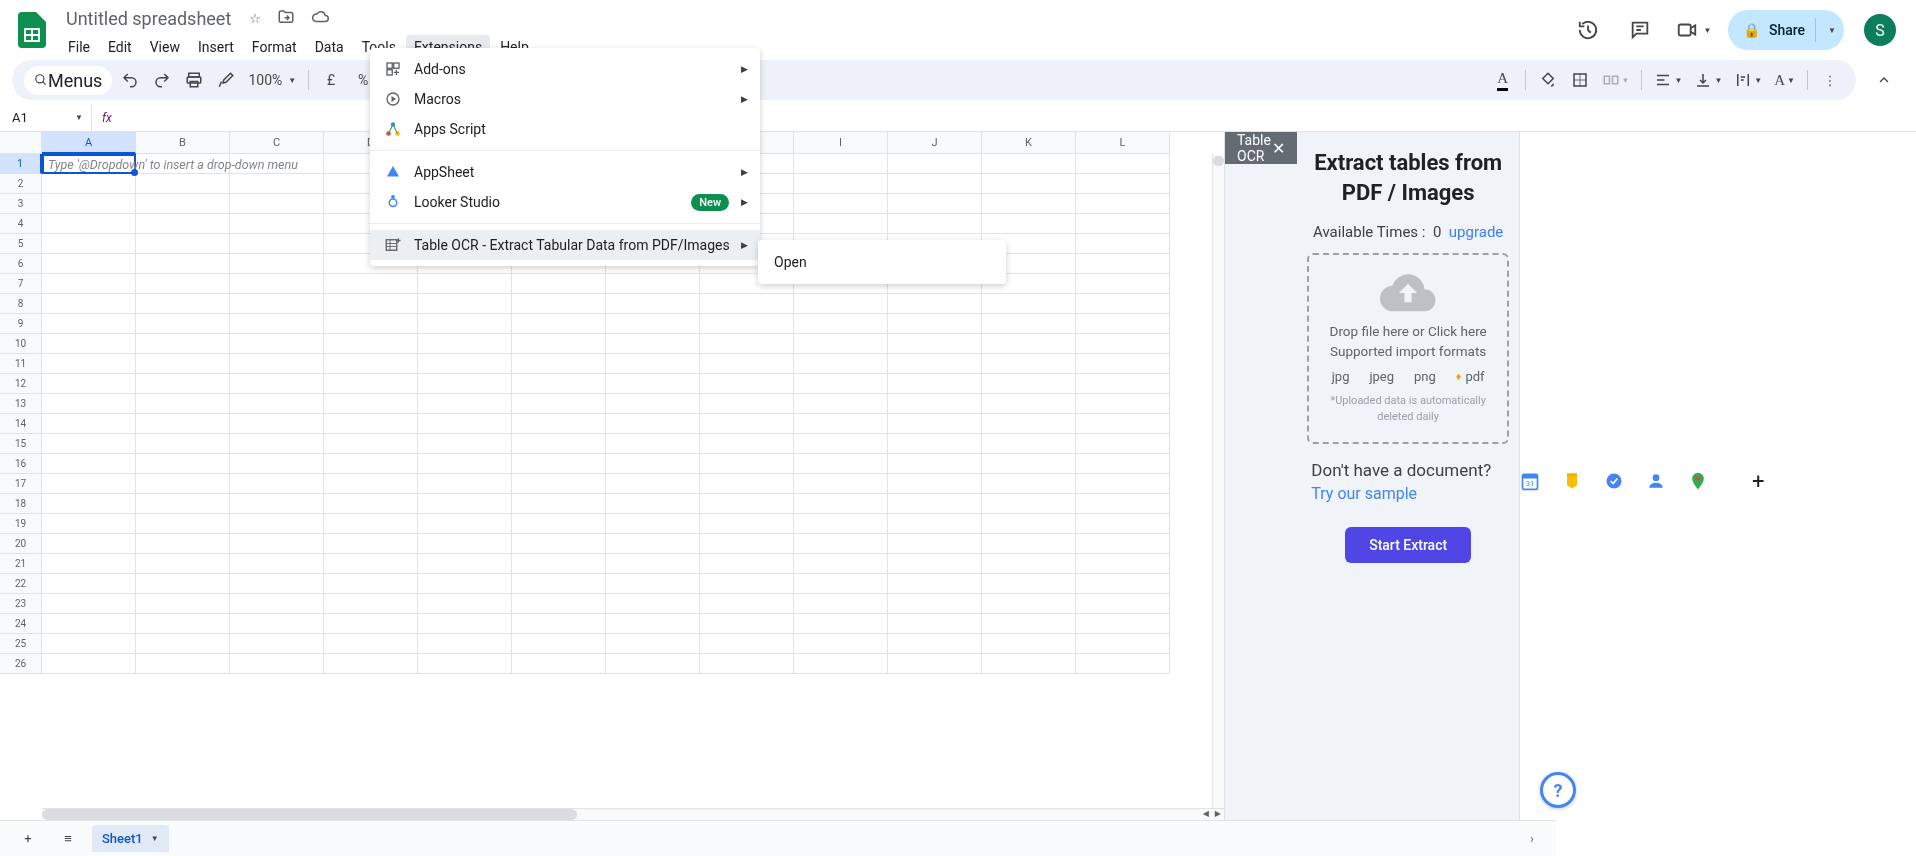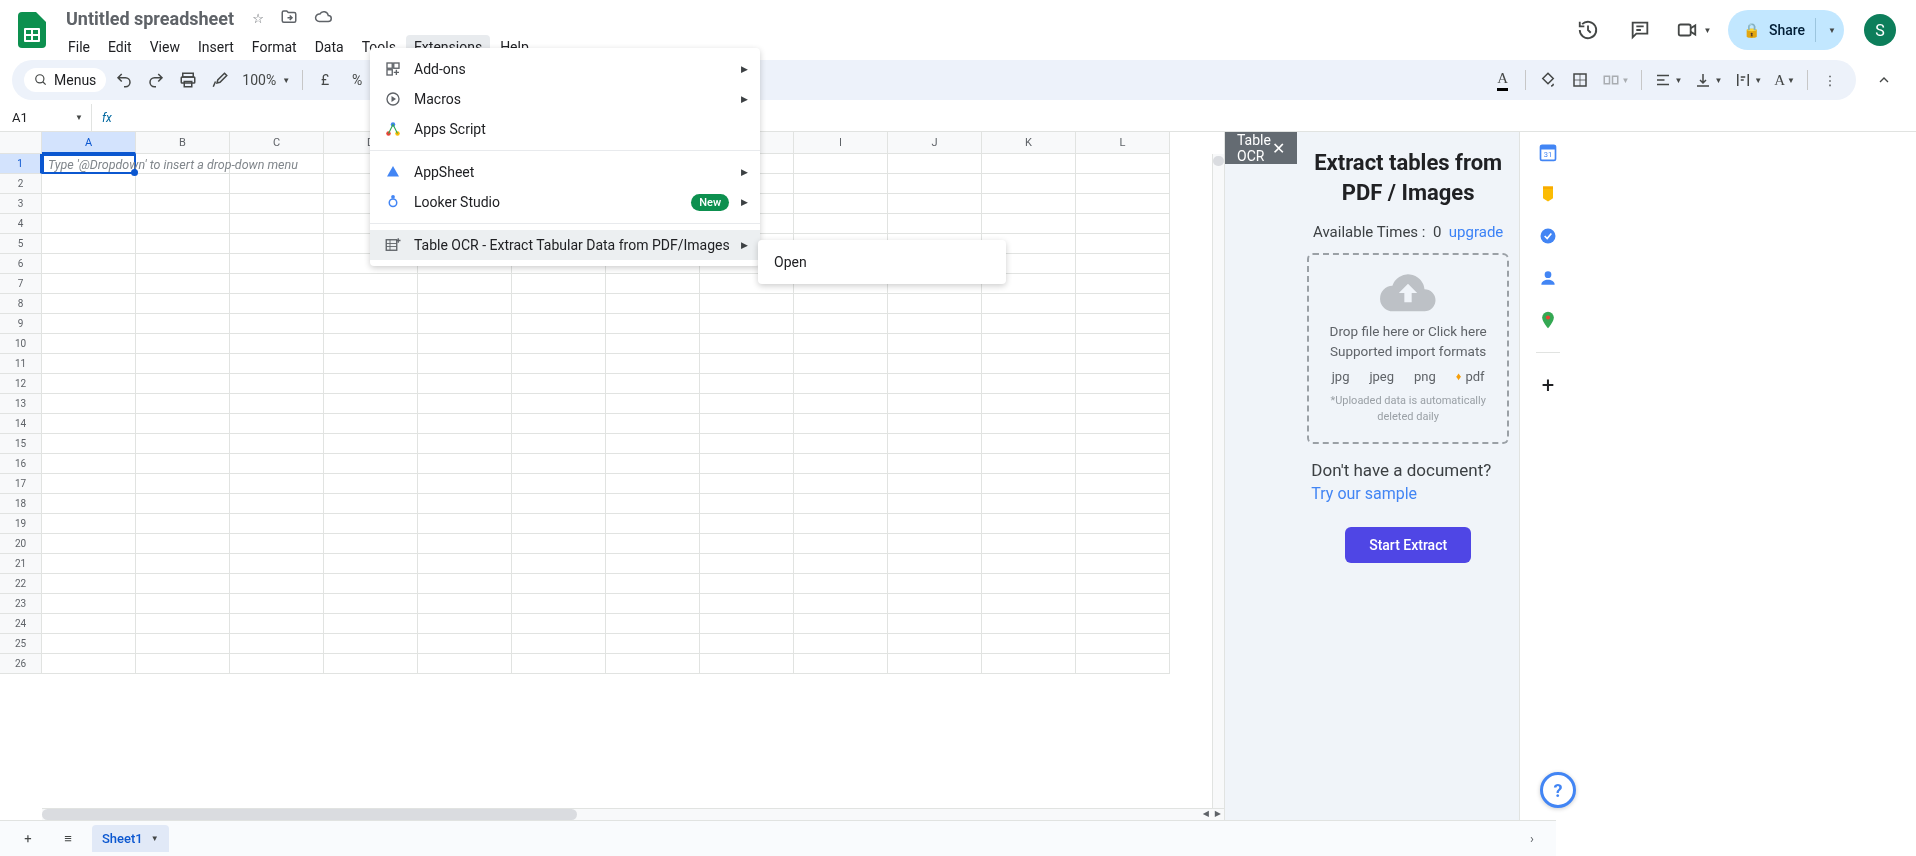--- a/index.html
+++ b/index.html
@@ -4,53 +4,53 @@
 <style>
   * { box-sizing: border-box; margin: 0; padding: 0; font-family: "Google Sans", Roboto, Arial, sans-serif; }
   body { background: #fff; font-size: 13px; color: #202124; overflow: hidden; width: 1916px; height: 856px; position: relative; }
   
   
   .header { height: 56px; display: flex; align-items: center; padding: 4px 12px 0 12px; }
   .sheets-logo { width: 40px; height: 40px; display: flex; align-items: center; justify-content: center; margin-right: 8px; }
   .sheets-logo svg { width: 28px; height: 36px; }
   .doc-area { flex: 1; }
   .doc-title-row { display: flex; align-items: center; gap: 8px; padding-top: 2px; }
-  .doc-title { font-size: 18px; color: #5f6368; padding: 2px 6px; font-weight: bold; }
+  .doc-title { font-size: 18px; color: #5f6368; padding: 2px 6px; }
   .doc-icon { color: #5f6368; cursor: pointer; padding: 4px; }
   .menu-row { display: flex; gap: 2px; padding-top: 2px; }
   .menu-item { padding: 4px 8px; border-radius: 4px; cursor: pointer; font-size: 14px; color: #202124; }
   .menu-item.active { background: #e8ebee; }
   .header-right { display: flex; align-items: center; gap: 12px; padding-right: 8px; }
   .header-icon-btn { width: 40px; height: 40px; display: flex; align-items: center; justify-content: center; color: #444746; cursor: pointer; border-radius: 50%; }
   .meet-btn { display: flex; align-items: center; gap: 4px; width: auto; padding: 0 4px; border-radius: 20px; }
   .share-btn { background: #c2e7ff; border-radius: 100px; padding: 0 8px 0 16px; height: 40px; display: flex; align-items: center; gap: 8px; font-size: 14px; color: #001d35; cursor: pointer; font-weight: 500; }
   .share-btn .lock { font-size: 14px; }
   .share-btn .divider { width: 1px; height: 24px; background: #9cc5de; margin: 0 2px; }
   .avatar { width: 32px; height: 32px; border-radius: 50%; background: #0d7e5b; color: #fff; display: flex; align-items: center; justify-content: center; font-size: 16px; margin-left: 8px; }
   
   
   .toolbar-wrap { display: flex; padding: 4px 12px; gap: 8px; }
   .toolbar { flex: 1; background: #edf2fa; border-radius: 24px; height: 40px; display: flex; align-items: center; padding: 0 12px; gap: 4px; }
-  .menus-btn { display: flex; align-items: center; gap: 6px; background: #fff; border-radius: 100px; padding: 4px 10px; font-size: 14px; cursor: pointer; }
+  .menus-btn { display: flex; align-items: center; background: #fff; border-radius: 100px; padding: 4px 10px; font-size: 18px; cursor: pointer; }
   .tb-sep { width: 1px; height: 20px; background: #c7c7c7; margin: 0 4px; }
   .tb-btn { min-width: 28px; height: 28px; display: flex; align-items: center; justify-content: center; color: #444746; cursor: pointer; border-radius: 4px; padding: 0 4px; }
   .tb-txt { font-size: 14px; }
   .tb-caret { font-size: 8px; color: #444746; margin-left: 2px; }
   .expand-btn { width: 40px; height: 40px; display: flex; align-items: center; justify-content: center; cursor: pointer; color: #444746;}
   
   
   .formula-bar { height: 28px; display: flex; align-items: center; border-bottom: 1px solid #e1e3e1; }
   .name-box { width: 92px; display: flex; align-items: center; justify-content: space-between; padding: 0 8px 0 12px; border-right: 1px solid #e1e3e1; height: 100%; font-size: 13px; }
-  .fx-icon { padding: 0 10px; color: #0369a1; font-style: italic; font-size: 12px;}
+  .fx-icon { padding: 0 10px; color: #701a75; font-style: italic; font-size: 12px;}
   
   
   .main-body { display: flex; height: calc(100% - 56px - 48px - 28px - 36px); }
   .grid-pane { position: relative; border-right: 1px solid #e1e3e1; width: 1225px; overflow: hidden; }
   .side-panel { width: 295px; background: #f0f4f9; border-right: 1px solid #e1e3e1; display: flex; flex-direction: row; }
-  .right-rail { width: 56px; display: flex; flex-direction: column; align-items: center; padding-top: 10px; gap: 22px; }
+  .right-rail { width: 56px; display: flex; flex-direction: row; align-items: center; padding-top: 10px; gap: 22px; }
   .rail-icon { width: 20px; height: 20px; cursor: pointer; display: flex; align-items: center; justify-content: center; }
   
   
   .col-headers { display: flex; height: 22px; }
   .corner { width: 42px; background: #f8f9fa; border-right: 1px solid #e1e3e1; border-bottom: 1px solid #e1e3e1; }
   .col-head { width: 94px; background: #f8f9fa; border-right: 1px solid #e1e3e1; border-bottom: 1px solid #e1e3e1; text-align: center; font-size: 11px; color: #5f6368; line-height: 22px; }
   .col-head.selected { background: #d3e3fd; color: #0b57d0; border-bottom: 2px solid #0b57d0; }
   .row { display: flex; height: 20px; }
   .row-head { width: 42px; background: #f8f9fa; border-right: 1px solid #e1e3e1; border-bottom: 1px solid #e1e3e1; text-align: center; font-size: 10px; color: #5f6368; line-height: 20px; }
   .row-head.selected { background: #d3e3fd; color: #0b57d0; border-right: 2px solid #0b57d0; }

